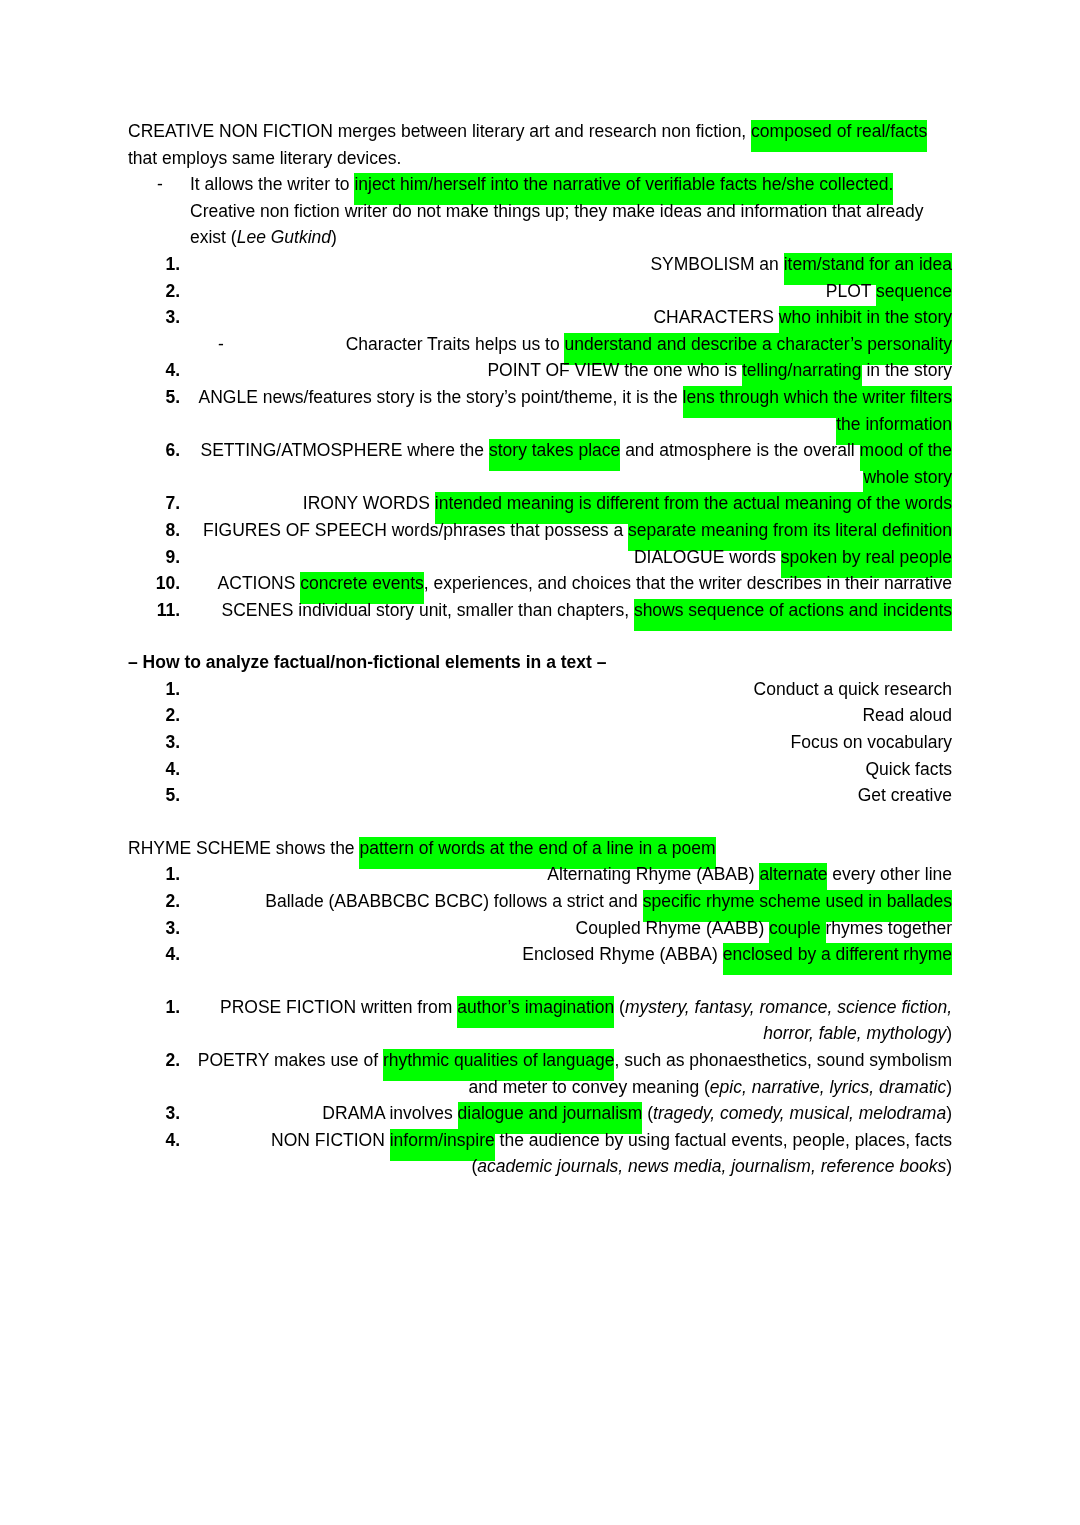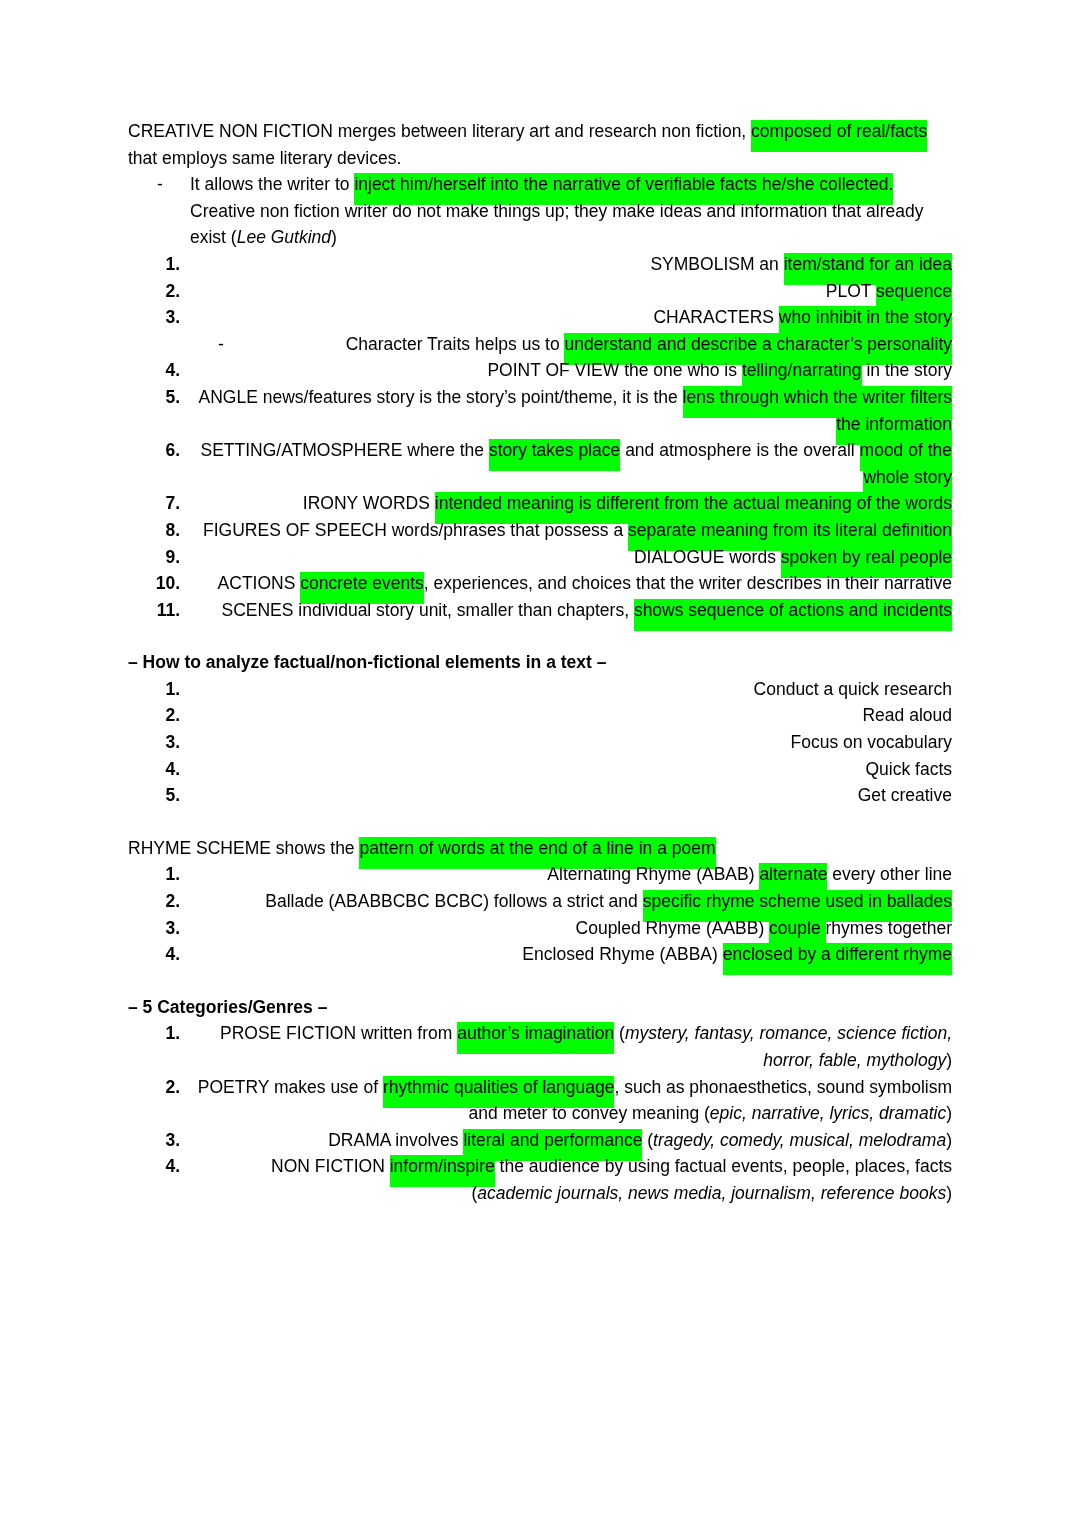--- a/index.html
+++ b/index.html
@@ -182,30 +182,29 @@
       <li>
         <b>Coupled Rhyme (AABB)</b><span> </span><span class="hl">couple </span><span>rhymes together</span>
       </li>
       <li>
         <b>Enclosed Rhyme (ABBA)</b><span> </span><span class="hl">enclosed by a different rhyme</span><span></span>
       </li>
     </ol>
 
     <div class="spacer-line"></div>
 
-    <p class="para section-head">– 5 Categories/Genres –</p>
     <ol class="num">
       <li>
         <b>PROSE FICTION</b><span> written from </span><span class="hl">author’s imagination</span><span> (</span><i>mystery, fantasy, romance, science fiction, horror, fable, mythology</i><span>)</span>
       </li>
       <li>
         <b>POETRY</b><span> makes use of </span><span class="hl">rhythmic qualities of language</span><span>, such as phonaesthetics, sound symbolism and meter to convey meaning (</span><i>epic, narrative, lyrics, dramatic</i><span>)</span>
       </li>
       <li>
-        <b>DRAMA</b><span> involves </span><span class="hl">literal and performance</span><span> (</span><i>tragedy, comedy, musical, melodrama</i><span>)</span>
+        <b>DRAMA</b><span> involves </span><span class="hl">dialogue and journalism</span><span> (</span><i>tragedy, comedy, musical, melodrama</i><span>)</span>
       </li>
       <li>
         <b>NON FICTION</b><span> </span><span class="hl">inform/inspire</span><span> the audience by using factual events, people, places, facts (</span><i>academic journals, news media, journalism, reference books</i><span>)</span>
       </li>
     </ol>
 
   </div>
 </div>
 
 </body></html>

